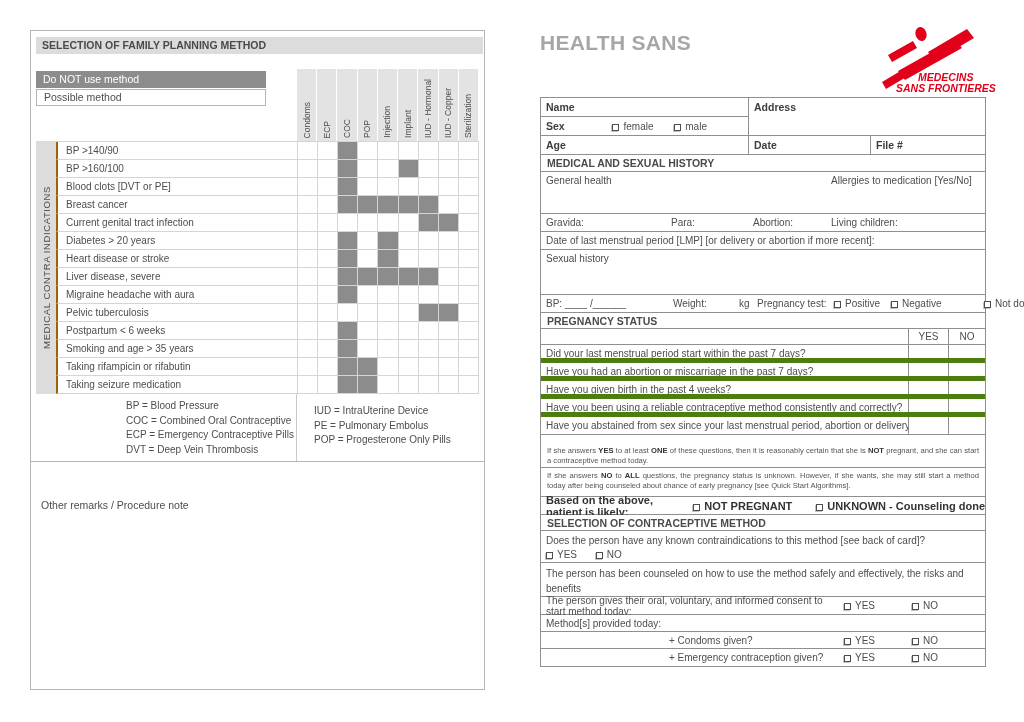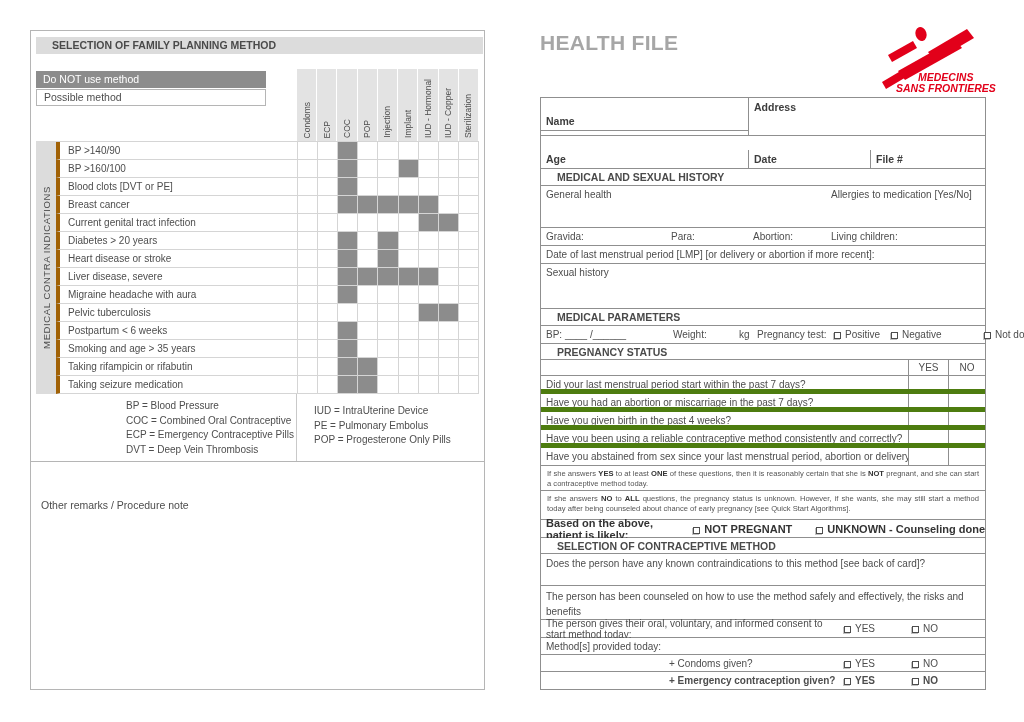--- a/index.html
+++ b/index.html
@@ -3,40 +3,40 @@
 <meta charset="utf-8">
 <style>
   html,body{margin:0;padding:0;overflow:hidden;}
   body{width:1024px;height:722px;background:#ffffff;position:relative;
        font-family:"Liberation Sans",sans-serif;color:#4d4d4d;}
 
   
   .page-left{position:absolute;left:30px;top:30px;width:455px;height:660px;
              border:1px solid #b5b5b5;box-sizing:border-box;background:#fff;}
   .band{background:#dcdcdc;color:#4a4a4a;font-weight:bold;font-size:10.5px;
-        padding-left:16px;box-sizing:border-box;}
+        padding-left:6px;box-sizing:border-box;}
   .lp-band{position:absolute;left:5px;right:1px;top:6px;height:17px;line-height:17px;}
   .legend-dark{position:absolute;left:5px;top:40px;width:230px;height:17px;background:#8c8c8c;
                color:#fff;font-size:10.5px;line-height:17px;padding-left:7px;box-sizing:border-box;}
   .legend-light{position:absolute;left:5px;top:58px;width:230px;height:17px;background:#fff;
                 border:1px solid #b5b5b5;font-size:10.5px;line-height:15px;padding-left:7px;
                 box-sizing:border-box;color:#4d4d4d;}
   .colheads{position:absolute;left:266px;top:38px;width:182px;height:72px;display:grid;
             grid-template-columns:repeat(9,1fr);}
   .colhead{background:#e3e3e3;border-right:1px solid #fff;display:flex;
            align-items:flex-end;justify-content:center;overflow:hidden;}
   .colhead span{writing-mode:vertical-rl;transform:rotate(180deg);font-size:8.5px;
                 color:#4d4d4d;white-space:nowrap;padding:3px 0;}
   .side-strip{position:absolute;left:5px;top:110px;width:20px;height:253px;background:#dcdcdc;
               display:flex;align-items:center;justify-content:center;}
   .side-strip span{writing-mode:vertical-rl;transform:rotate(180deg);font-size:9.5px;
                    letter-spacing:.6px;color:#4d4d4d;white-space:nowrap;}
   .row-labels{position:absolute;left:25px;top:110px;width:241px;border-top:1px solid #d5d5d5;}
   .rowlabel{height:18px;line-height:17px;font-size:10px;padding-left:8px;box-sizing:border-box;
-            border-bottom:1px solid #d5d5d5;border-left:4px solid #a16207;white-space:nowrap;}
+            border-bottom:1px solid #d5d5d5;border-left:2px solid #a16207;white-space:nowrap;}
   .matrix-grid{position:absolute;left:266px;top:110px;width:182px;display:grid;
                grid-template-columns:repeat(9,1fr);grid-auto-rows:18px;
                border-top:1px solid #d5d5d5;border-left:1px solid #d5d5d5;box-sizing:border-box;}
   .mcell{border-right:1px solid #d5d5d5;border-bottom:1px solid #d5d5d5;box-sizing:border-box;background:#fff;}
   .mcell.filled{background:#8c8c8c;}
   .footnotes{position:absolute;left:0;right:0;top:363px;height:67px;
              border-bottom:1px solid #b5b5b5;font-size:10px;}
   .fn-divider{position:absolute;left:265px;top:0;bottom:0;width:1px;background:#c9c9c9;}
   .fn-col1{position:absolute;left:95px;top:5px;}
   .fn-col2{position:absolute;left:283px;top:10px;}
@@ -45,27 +45,27 @@
 
   
   .page-right{position:absolute;left:540px;top:25px;width:460px;height:672px;}
   .rp-title{position:absolute;left:0;top:5px;font-size:21px;font-weight:bold;color:#a6a6a6;
             line-height:26px;letter-spacing:.3px;}
   .logo{position:absolute;right:0;top:0;width:142px;height:70px;}
 
   .form{position:absolute;left:0;top:72px;width:446px;border:1px solid #8f8f8f;box-sizing:border-box;}
   .form *{box-sizing:border-box;}
   .frow{border-bottom:1px solid #8f8f8f;position:relative;font-size:10px;background:#fff;}
-  .frow:last-child{border-bottom:none;font-weight:bold;}
+  .frow:last-child{border-bottom:none;}
   .fband{height:17px;line-height:17px;font-size:10.5px;}
   .blabel{font-weight:bold;color:#3d3d3d;font-size:10.5px;}
   .split{display:flex;}
   .cell-r{border-right:1px solid #8f8f8f;}
   .pad{padding:3px 5px;}
-  .tall19{height:19px;margin-top:14px;}
+  .tall19{height:19px;}
   .idleft{width:208px;}
   .cb{display:inline-block;width:7px;height:7px;border:1px solid #4d4d4d;background:#fff;
       margin-right:4px;vertical-align:-1px;box-shadow:-1px 1px 0 rgba(77,77,77,.35);}
   .pair{white-space:nowrap;}
   .ynhead{display:grid;grid-template-columns:1fr 40px 37px;height:16px;}
   .qrow{display:grid;grid-template-columns:1fr 40px 37px;height:18px;border-bottom:5px solid #4d7c0f;}
   .qrow:last-child{border-bottom:none;}
   .qtext{padding:3px 0 0 5px;white-space:nowrap;overflow:hidden;}
   .ycell,.ncell{border-left:1px solid #8f8f8f;text-align:center;line-height:16px;color:#4d4d4d;}
   .note{font-size:7.6px;line-height:10px;color:#555;padding:3px 6px;text-align:justify;}
@@ -277,21 +277,21 @@
         <div class="fn-line">PE = Pulmonary Embolus</div>
         <div class="fn-line">POP = Progesterone Only Pills</div>
       </div>
   </div>
 
   <div class="remarks-label">Other remarks / Procedure note</div>
 </div>
 
 <div class="page-right">
   <div class="rp-title">
-    <div>HEALTH FILE</div>
+    <div>HEALTH SANS</div>
   </div>
 
   <svg class="logo" viewBox="0 0 142 70">
     <g fill="#e2001a">
       <ellipse cx="63" cy="9" rx="5.5" ry="7" transform="rotate(-18 63 9)"></ellipse>
       <polygon points="70,27 109,4 116,13 77,36"></polygon>
       <polygon points="40,46 97,14 104,23 47,55"></polygon>
       <polygon points="30,30 55,16 59,23 34,37"></polygon>
       <polygon points="24,57 51,41 55,48 28,64"></polygon>
       <text x="60" y="56" font-size="10.5" font-style="italic" font-weight="bold" font-family="Liberation Sans, sans-serif">MEDECINS</text>
@@ -327,21 +327,20 @@
       <span style="position:absolute;left:5px;top:3px;">Gravida:</span>
       <span style="position:absolute;left:130px;top:3px;">Para:</span>
       <span style="position:absolute;left:212px;top:3px;">Abortion:</span>
       <span style="position:absolute;left:290px;top:3px;">Living children:</span>
     </div>
     <div class="frow pad" style="height:18px;">Date of last menstrual period [LMP] [or delivery or abortion if more recent]:</div>
     <div class="frow" style="height:45px;">
       <span style="position:absolute;left:5px;top:3px;">Sexual history</span>
     </div>
 
-    <div class="frow band fband">MEDICAL PARAMETERS</div>
     <div class="frow" style="height:18px;">
       <span style="position:absolute;left:5px;top:3px;">BP: ____ /______</span>
       <span style="position:absolute;left:132px;top:3px;">Weight:</span>
       <span style="position:absolute;left:198px;top:3px;">kg</span>
       <span style="position:absolute;left:216px;top:3px;">Pregnancy test:</span>
       <span class="pair" style="position:absolute;left:293px;top:3px;"><span class="cb"></span><span>Positive</span></span>
       <span class="pair" style="position:absolute;left:350px;top:3px;"><span class="cb"></span><span>Negative</span></span>
       <span class="pair" style="position:absolute;left:407px;top:3px;padding-left:36px;"><span class="cb"></span><span>Not done</span></span>
     </div>
 
@@ -372,33 +371,37 @@
           <div class="ycell"></div>
           <div class="ncell"></div>
         </div>
         <div class="qrow">
           <div class="qtext">Have you abstained from sex since your last menstrual period, abortion or delivery?</div>
           <div class="ycell"></div>
           <div class="ncell"></div>
         </div>
       </div>
 
-    <div class="frow note" style="height:25px;"><span>If she answers </span><b>YES</b><span> to at least </span><b>ONE</b><span> of these questions, then it is reasonably certain that she is </span><b>NOT</b><span> pregnant, and she can start a contraceptive method today.</span></div>
+    <div class="frow note" style="height:25px;margin-top:8px;"><span>If she answers </span><b>YES</b><span> to at least </span><b>ONE</b><span> of these questions, then it is reasonably certain that she is </span><b>NOT</b><span> pregnant, and she can start a contraceptive method today.</span></div>
     <div class="frow note" style="height:29px;"><span>If she answers </span><b>NO</b><span> to </span><b>ALL</b><span> questions, the pregnancy status is unknown. However, if she wants, she may still start a method today after being counseled about chance of early pregnancy [see Quick Start Algorithms].</span></div>
 
     <div class="frow based">
       <span class="blb">Based on the above, patient is likely:</span>
       <span class="pair blb" style="margin-left:16px;"><span class="cb"></span><span>NOT PREGNANT</span></span>
       <span class="pair blb" style="margin-left:24px;"><span class="cb"></span><span>UNKNOWN - Counseling done</span></span>
     </div>
 
     <div class="frow band fband" style="height:16px;line-height:16px;">SELECTION OF CONTRACEPTIVE METHOD</div>
 
     <div class="frow pad twoline" style="height:32px;">
       <div>Does the person have any known contraindications to this method [see back of card]?</div>
+      <div>
+        <span class="pair"><span class="cb"></span><span>YES</span></span>
+        <span class="pair" style="margin-left:16px;"><span class="cb"></span><span>NO</span></span>
+      </div>
     </div>
 
     <div class="frow pad" style="height:34px;line-height:15px;">
       <div>The person has been counseled on how to use the method safely and effectively, the risks and benefits</div>
       <div class="flexline">
         <span>and possible side effects:</span>
         <span class="rightpairs">
           <span class="pair"><span class="cb"></span><span>YES</span></span>
           <span class="pair"><span class="cb"></span><span>NO</span></span>
         </span>

